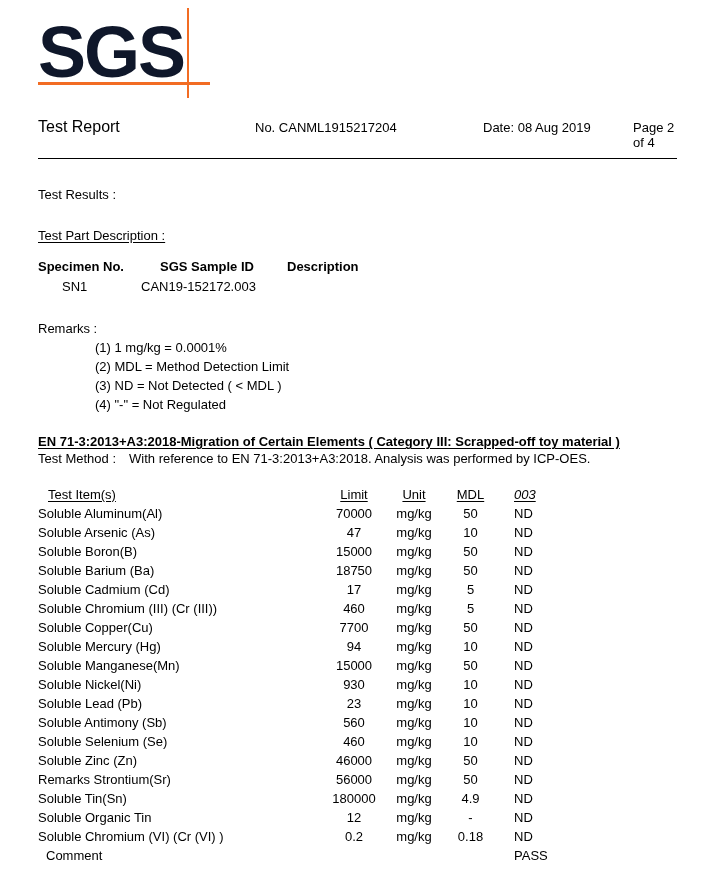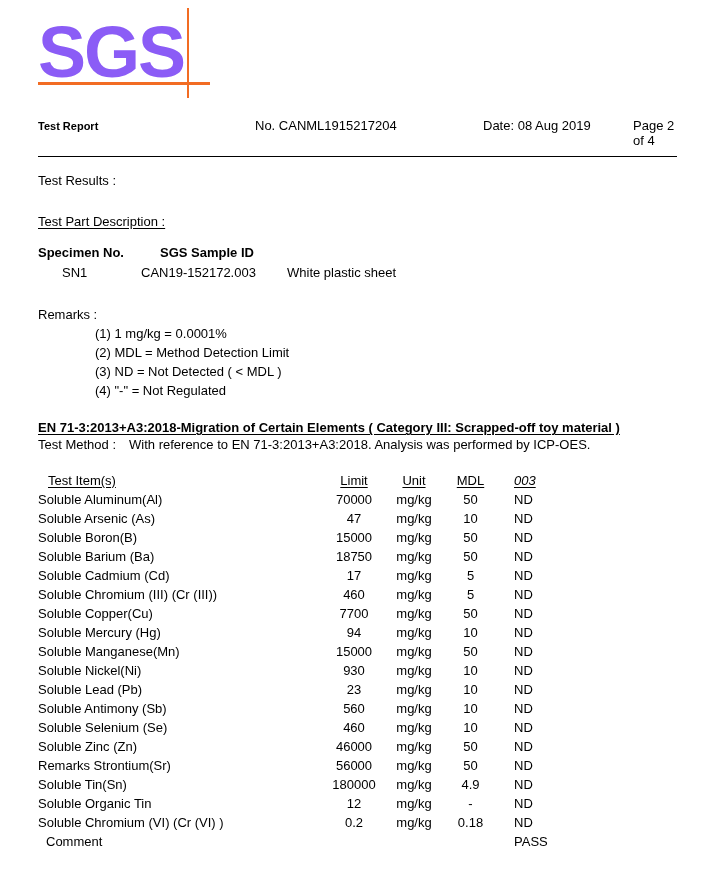--- a/index.html
+++ b/index.html
@@ -10,38 +10,38 @@
     font-family:"Liberation Sans", sans-serif;
     font-size:13px;
   }
   .page { position:relative; width:715px; height:878px; padding:0 38px; overflow:hidden; background:#fff; }
 
   
   .logo { position:relative; margin-top:12px; height:88px; width:185px; }
   .logo-text {
     position:absolute; top:4px; left:0;
     font-size:72px; line-height:72px; font-weight:bold;
-    letter-spacing:-2px; color:#8b5cf6;
+    letter-spacing:-2px; color:#0f172a;
   }
   .logo-hline { position:absolute; left:0; top:70px; width:172px; height:3px; background:#f26c23; }
   .logo-vline { position:absolute; left:149px; top:-4px; width:2px; height:90px; background:#f26c23; }
 
   
   .hdr { display:flex; align-items:baseline; margin-top:18px; }
-  .hdr-title { width:217px; font-size:11px; font-weight:bold; }
+  .hdr-title { width:217px; font-size:16px; font-weight:normal; }
   .hdr-no { width:200px; }
   .hdr-date { width:150px;margin-left:28px; }
   .hdr-page { flex:1; }
   .rule { border-top:1px solid #000; margin-top:8px; }
 
   .b { font-weight:bold; }
   .u { text-decoration:underline; text-underline-offset:2px; }
   .i { font-style:italic; }
 
-  .test-results { margin-top:16px; }
+  .test-results { margin-top:28px; }
   .part-desc { margin-top:26px; }
 
   
   .spec-table { margin-top:14px; }
   .spec-row { display:flex; line-height:20px; }
   .sc1 { width:103px; }
   .sc2 { width:146px; }
   .sc3 { flex:1; }
   .sc2h { padding-left:19px; }
   .sc1v { padding-left:24px; }
@@ -90,27 +90,27 @@
   <div class="rule"></div>
 
   <div class="test-results">Test Results :</div>
 
   <div class="part-desc u">Test Part Description :</div>
 
   <div class="spec-table">
     <div class="spec-row">
       <div class="sc1 b">Specimen No.</div>
       <div class="sc2 sc2h b">SGS Sample ID</div>
+      <div class="sc3 b">Description</div>
     </div>
     <div>
 
         <div class="spec-row">
           <div class="sc1 sc1v">SN1</div>
           <div class="sc2">CAN19-152172.003</div>
-          <div class="sc3">White plastic sheet</div>
         </div>
       </div>
   </div>
 
   <div class="remarks">
     <div class="remarks-label">Remarks :</div>
     <div>
 
         <div class="remark-line">(1) 1 mg/kg = 0.0001%</div>
 

